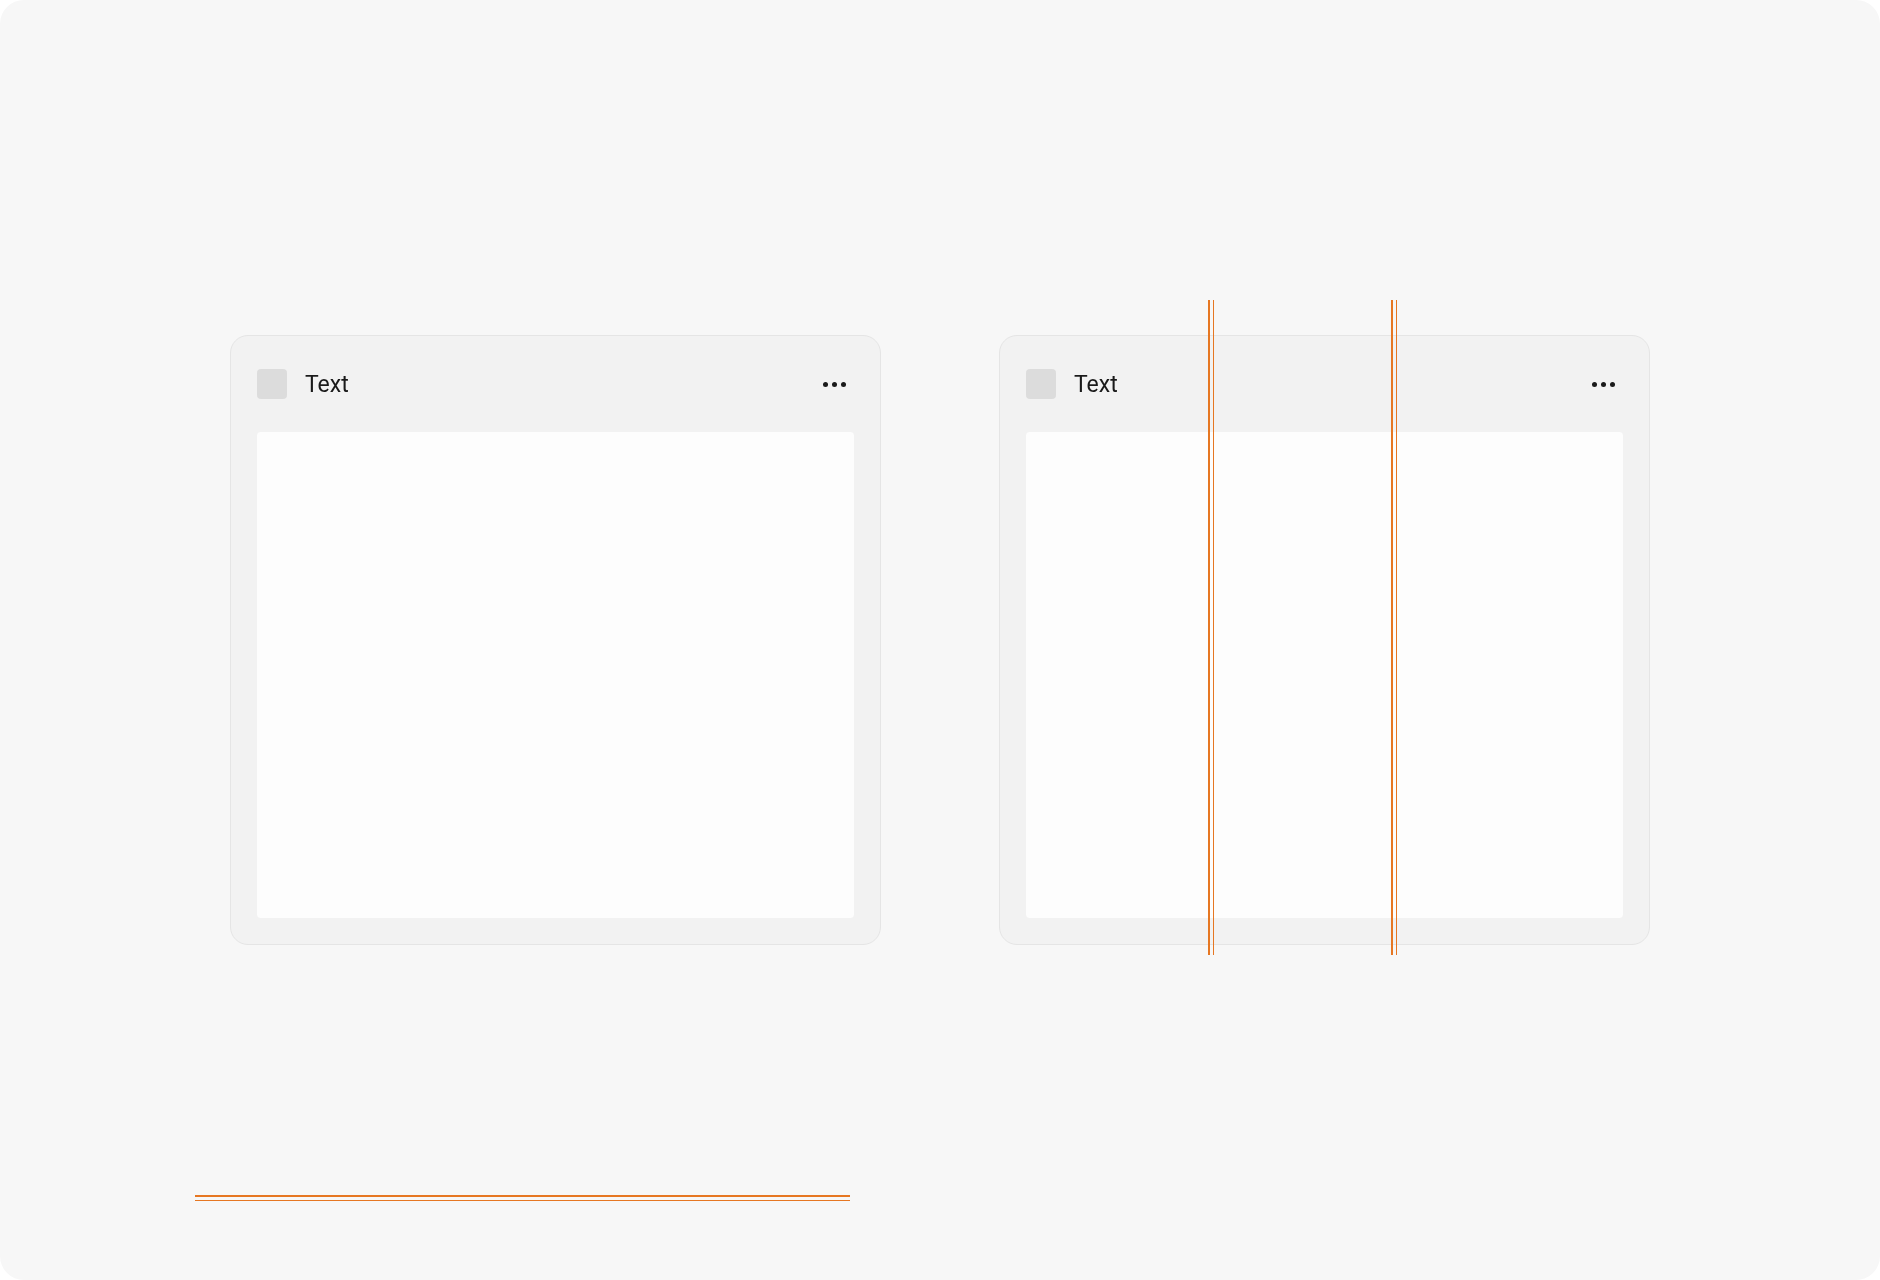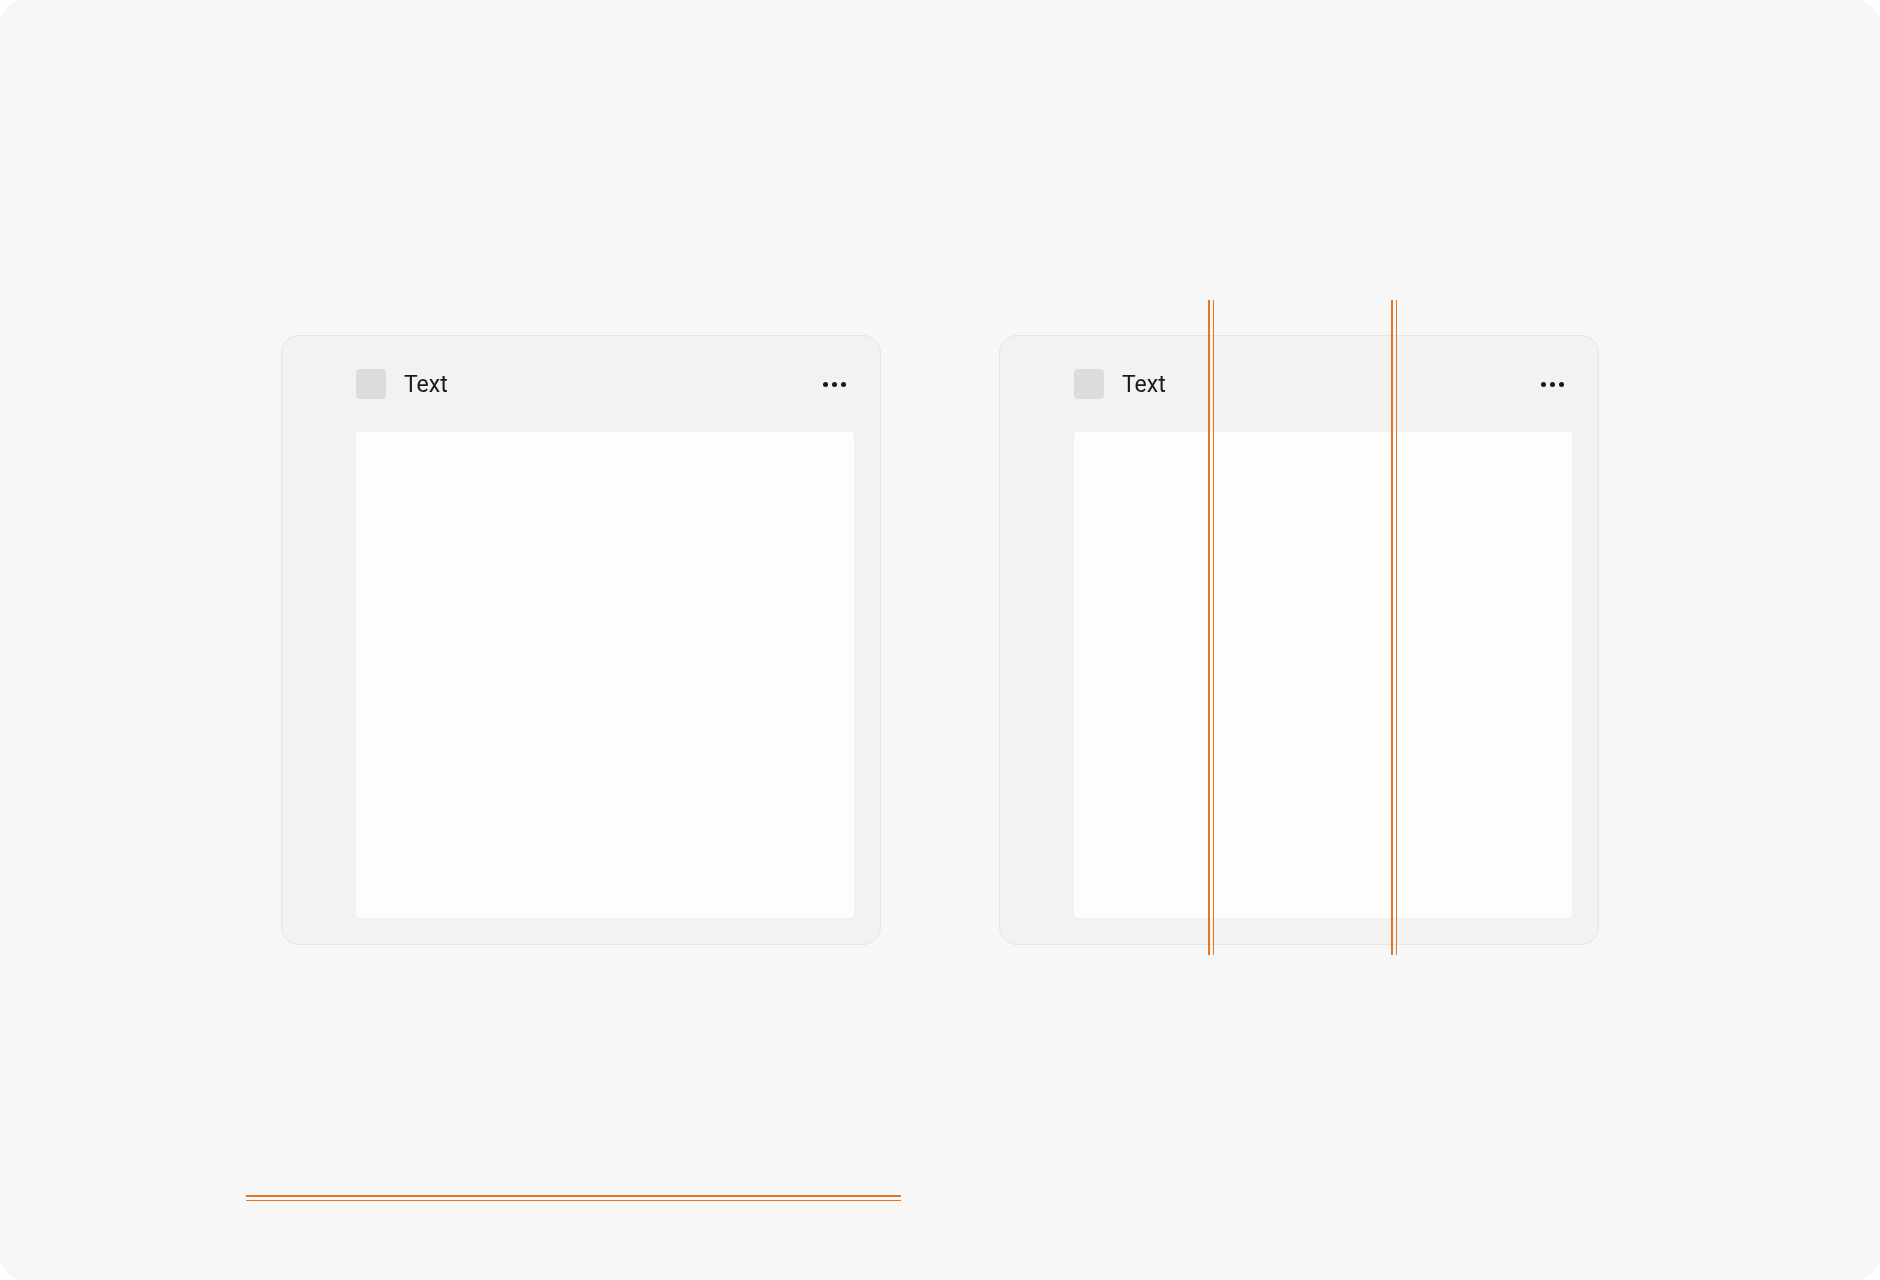--- a/index.html
+++ b/index.html
@@ -28,29 +28,28 @@
       align-items: center;
       justify-content: center;
       gap: 118px;
     }
 
     .card-wrapper {
       position: relative;
     }
 
     .card {
-      width: 600px;
+      width: 651px;
       height: 610px;
       background: #f2f2f2;
       border: 1px solid #e5e5e5;
       border-radius: 18px;
       overflow: hidden;
       display: flex;
       flex-direction: column;
-      padding-left: 48px;
     }
 
     .card-header {
       display: flex;
       align-items: center;
       justify-content: space-between;
       padding: 22px 26px;
       height: 96px;
     }
 

